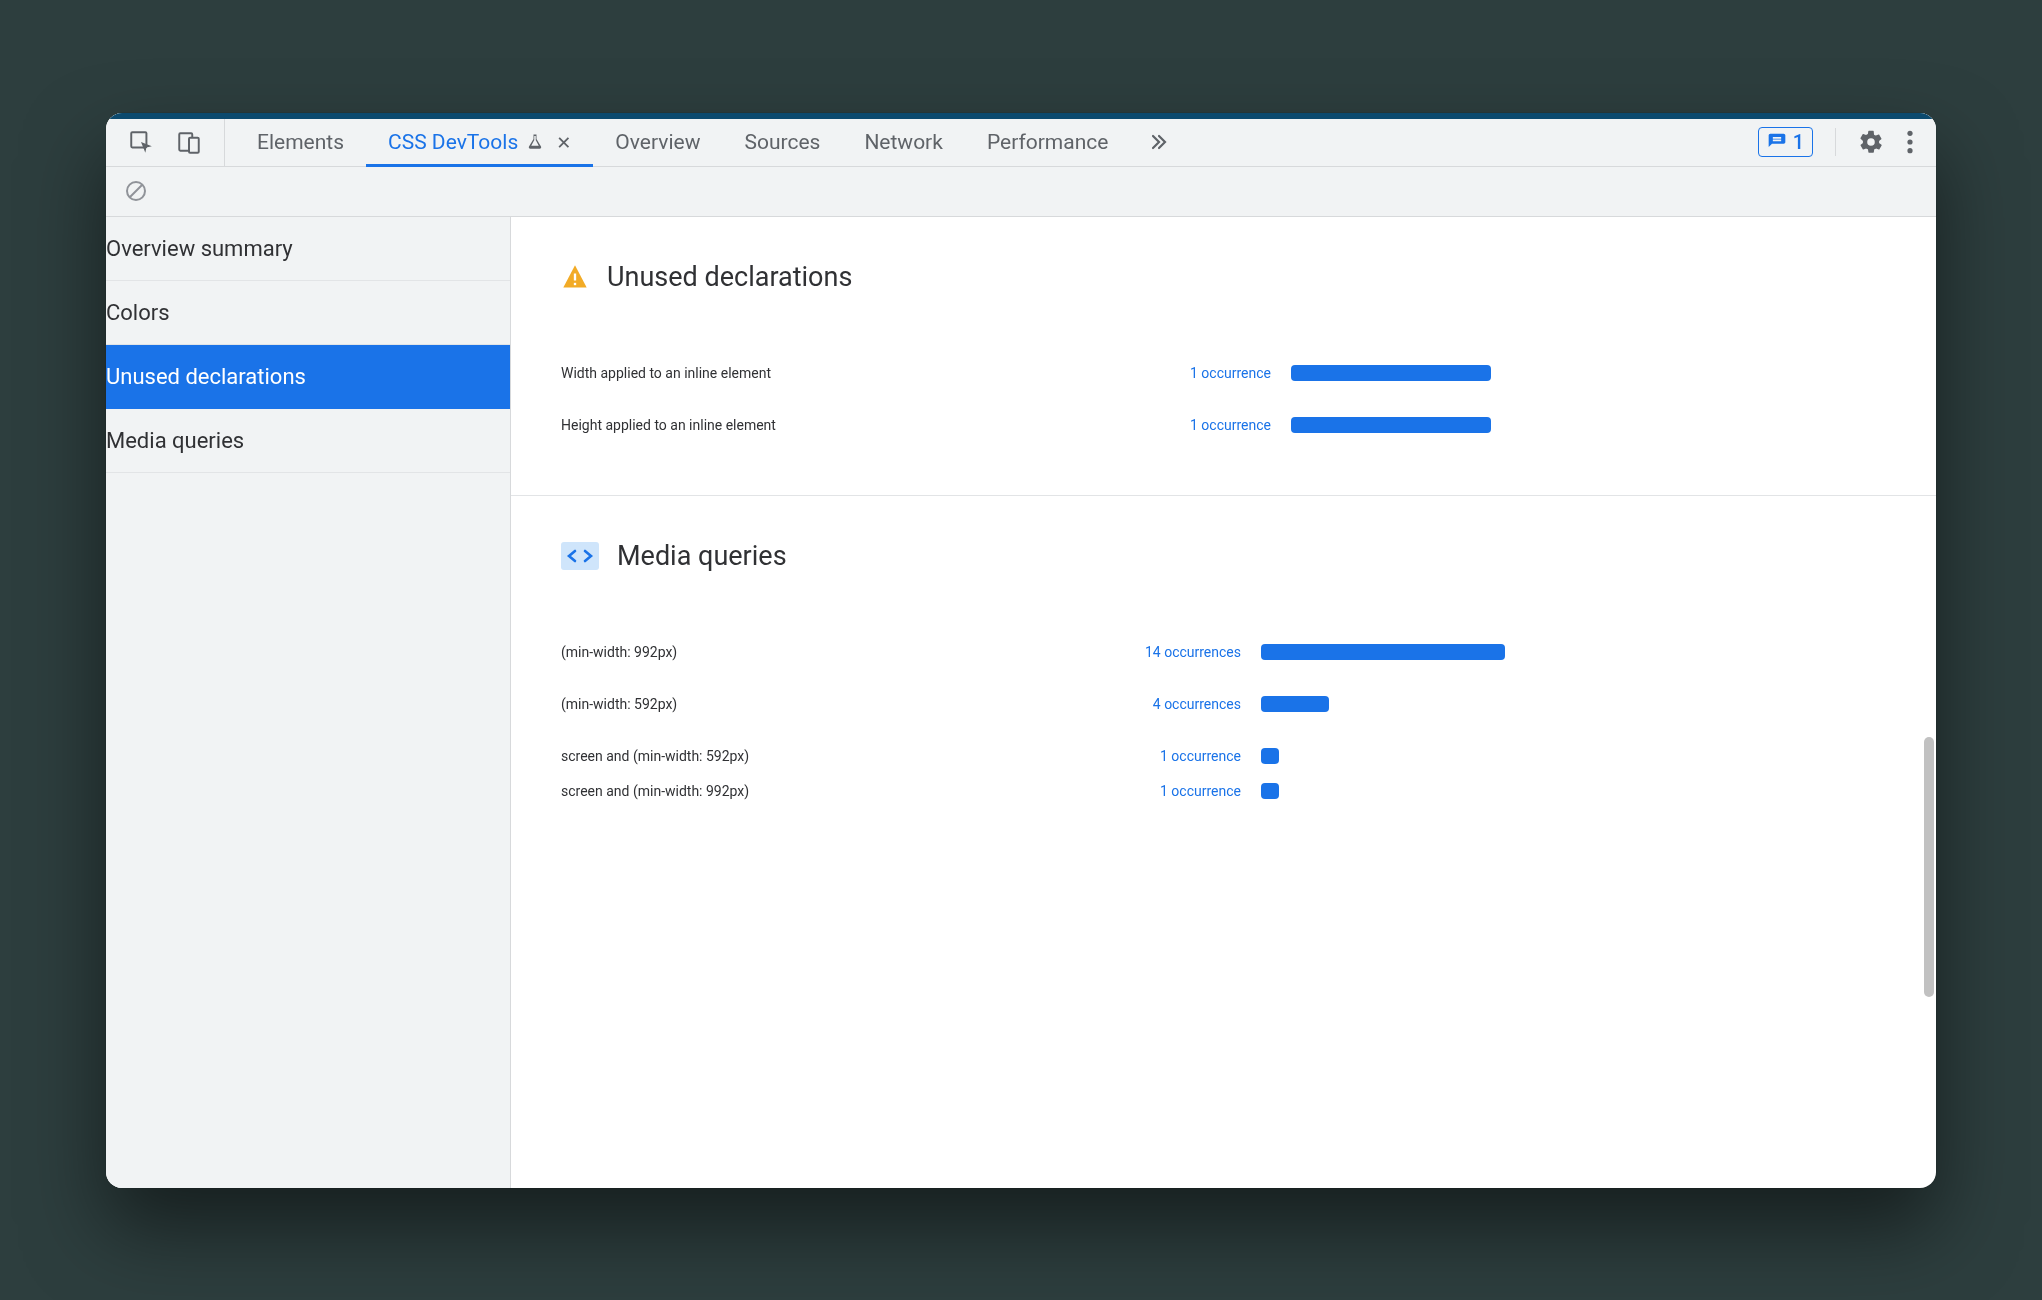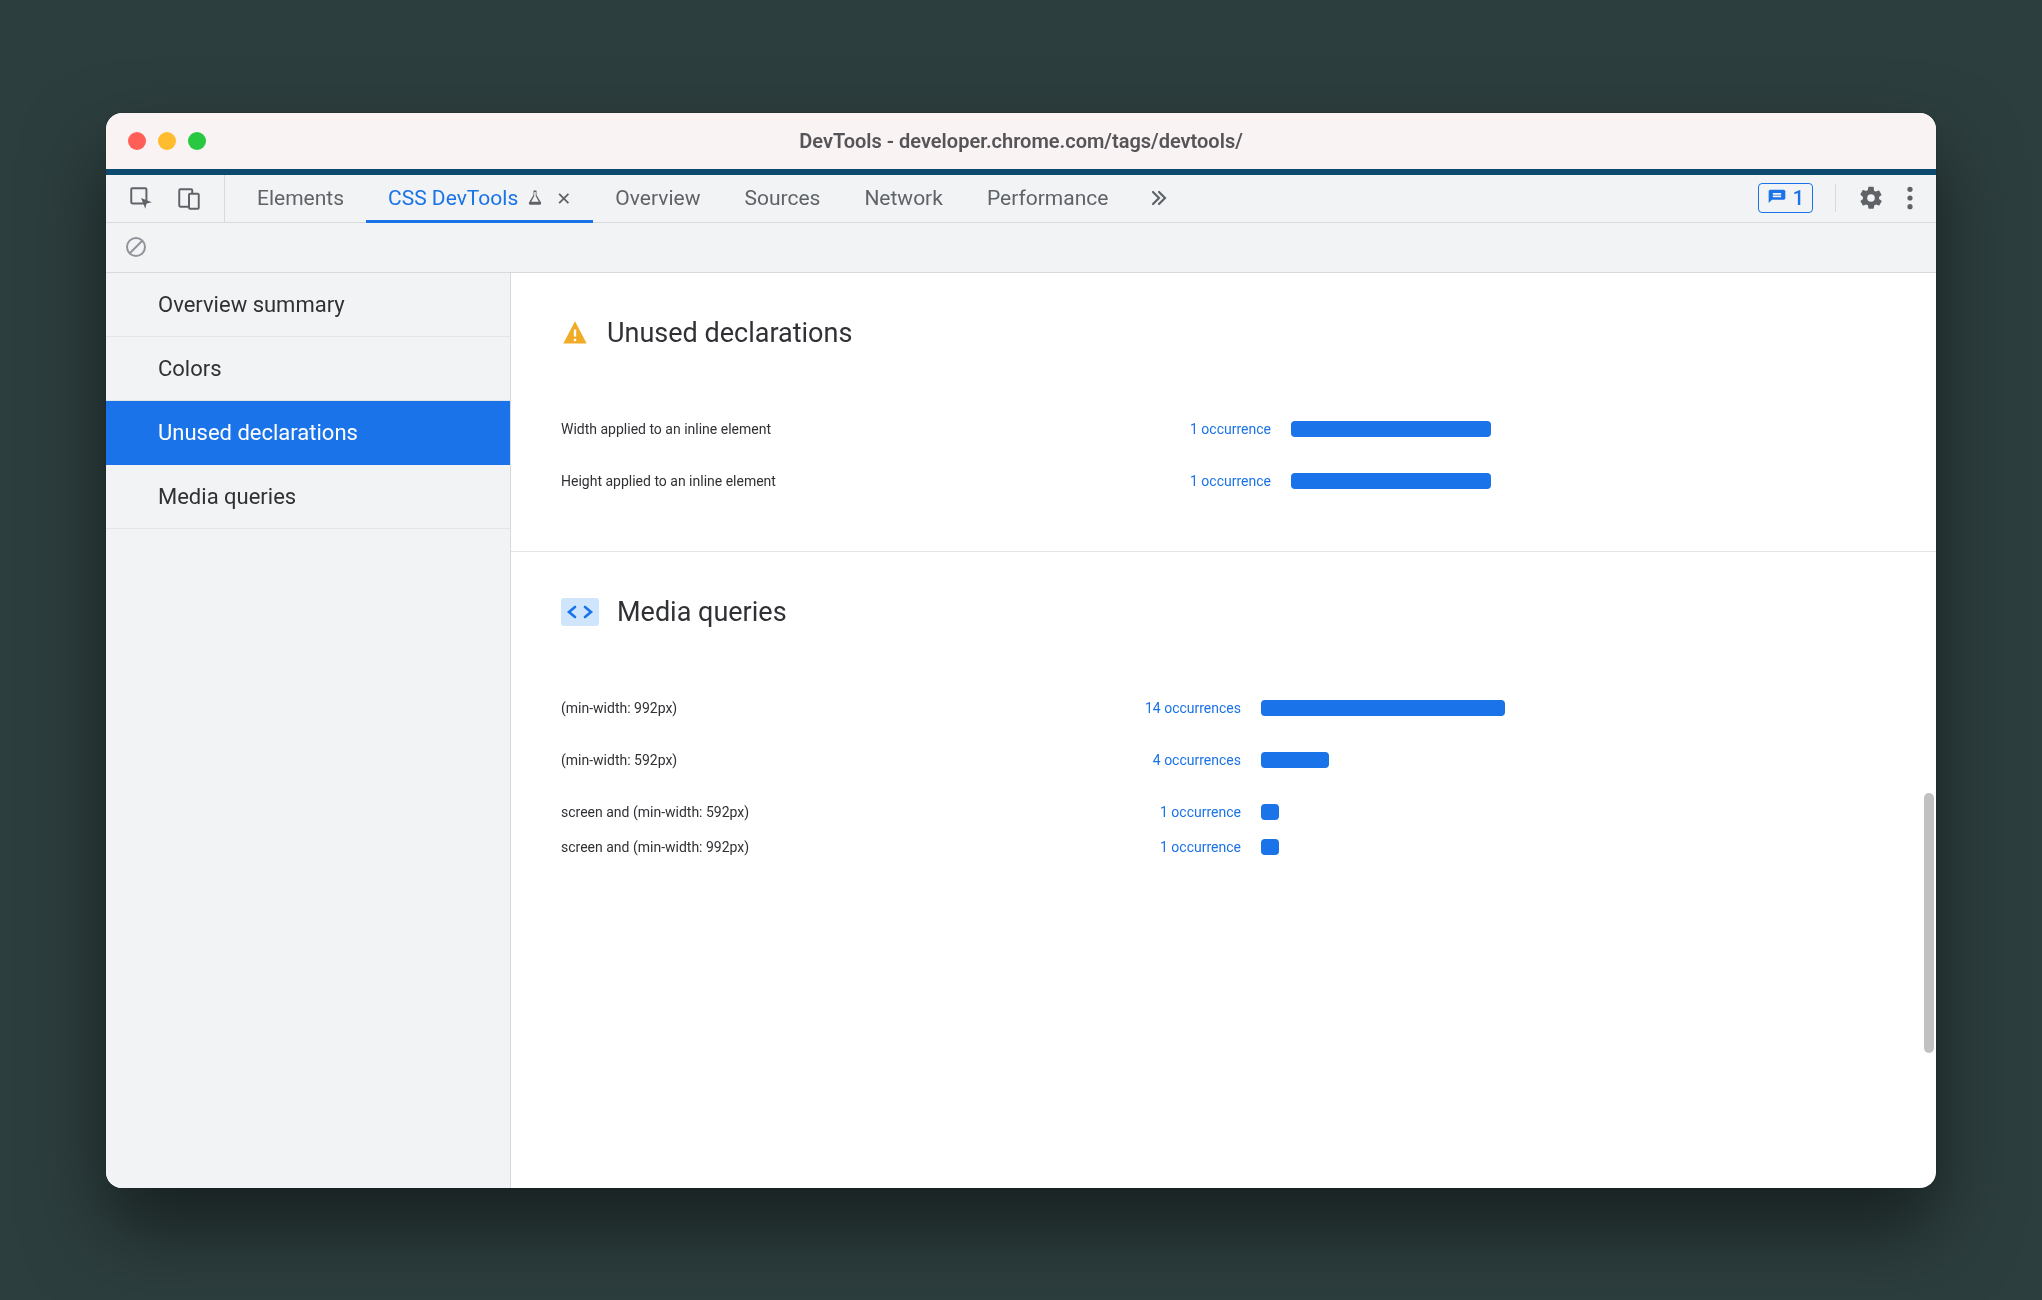--- a/index.html
+++ b/index.html
@@ -148,21 +148,20 @@
   .sidebar {
     width: 405px;
     background: #f1f3f4;
     border-right: 1px solid #d7d9db;
     flex-shrink: 0;
   }
   .sidebar-item {
     height: 64px;
     display: flex;
     align-items: center;
-    padding-left: 52px;
     font-size: 22px;
     color: #303134;
     cursor: pointer;
     border-bottom: 1px solid #e2e4e6;
   }
   .sidebar-item.selected {
     background: #1a73e8;
     color: #ffffff;
     border-bottom-color: #1a73e8;
   }
@@ -238,28 +237,20 @@
     overflow: hidden;
     height: 18px;
   }
   svg { display: block; }
 </style>
 </head>
 <body>
 
 <div class="window">
 
-  <div class="titlebar">
-    <div class="traffic-lights">
-      <div class="traffic-light tl-red"></div>
-      <div class="traffic-light tl-yellow"></div>
-      <div class="traffic-light tl-green"></div>
-    </div>
-    <div class="titlebar-title">DevTools - developer.chrome.com/tags/devtools/</div>
-  </div>
 
   <div class="tabbar">
     <div class="tabbar-left-icons">
       <span>
         <svg width="26" height="26" viewBox="0 0 24 24" fill="none" stroke="#5f6368" stroke-width="1.8">
           <rect x="3" y="3" width="14" height="14" rx="1"></rect>
           <path d="M12 12 L22 16 L17 17 L16 22 Z" fill="#5f6368" stroke="none"></path>
         </svg>
       </span>
       <span>

